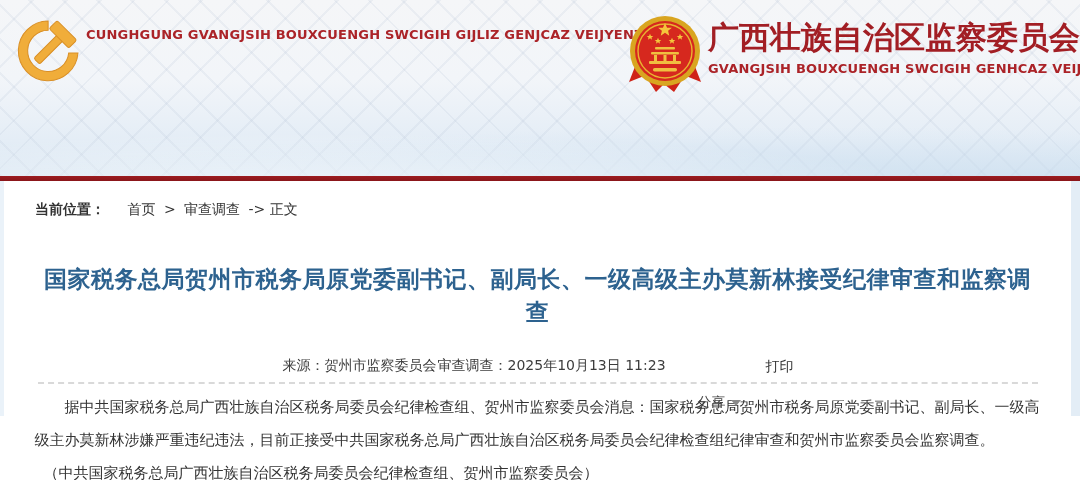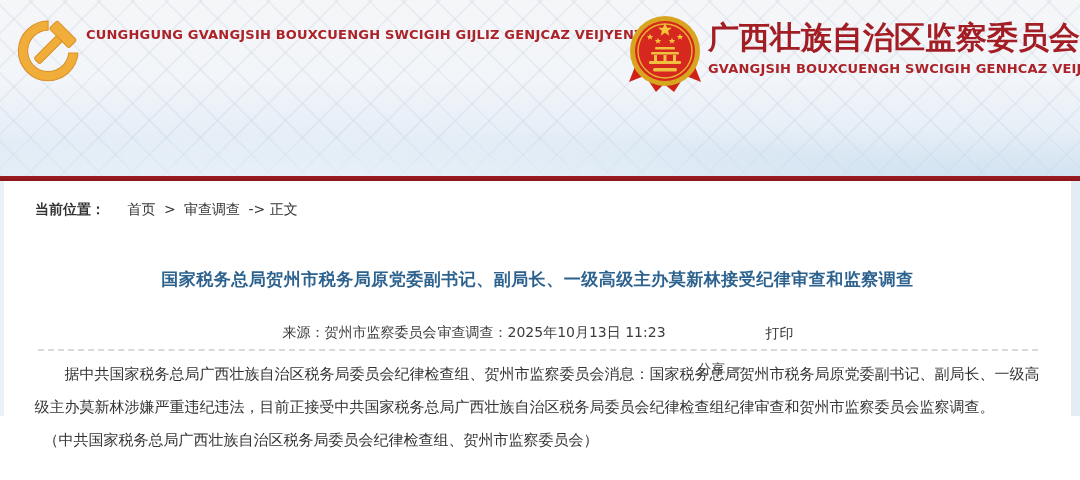--- a/index.html
+++ b/index.html
@@ -37,21 +37,21 @@
   .panel {
     position:relative; height:235px; background:#fff;
     border-left:4px solid #eaf2f9; border-right:9px solid #e3edf6;
   }
   .crumbs { padding:18px 0 0 31px; font-size:14px; line-height:20px; color:#333; }
   .crumbs .lbl { font-weight:bold; color:#333; margin-right:14px; }
   .crumbs a { color:#333; text-decoration:none; cursor:pointer; margin:0 4px; }
 
   .art-title {
     width:1002px; margin:44px auto 8px; text-align:center;
-    font-size:17px; line-height:33px; font-weight:bold; color:#2d628f;
+    font-size:23px; line-height:33px; font-weight:bold; color:#2d628f;
     letter-spacing:.5px;
   }
 
   .meta { position:relative; width:1000px; margin:9px auto 0; height:44px;
           font-size:14px; color:#3c3c3c; }
   .meta .src   { position:absolute; left:245px; top:19px; }
   .meta .time  { position:absolute; left:400px; top:19px; }
   .meta .share { position:absolute; left:660px; top:16px;  cursor:pointer; color:#444;margin-top:40px; }
   .meta .print { position:absolute; left:728px; top:20px; cursor:pointer; color:#333; }
   .caret {

